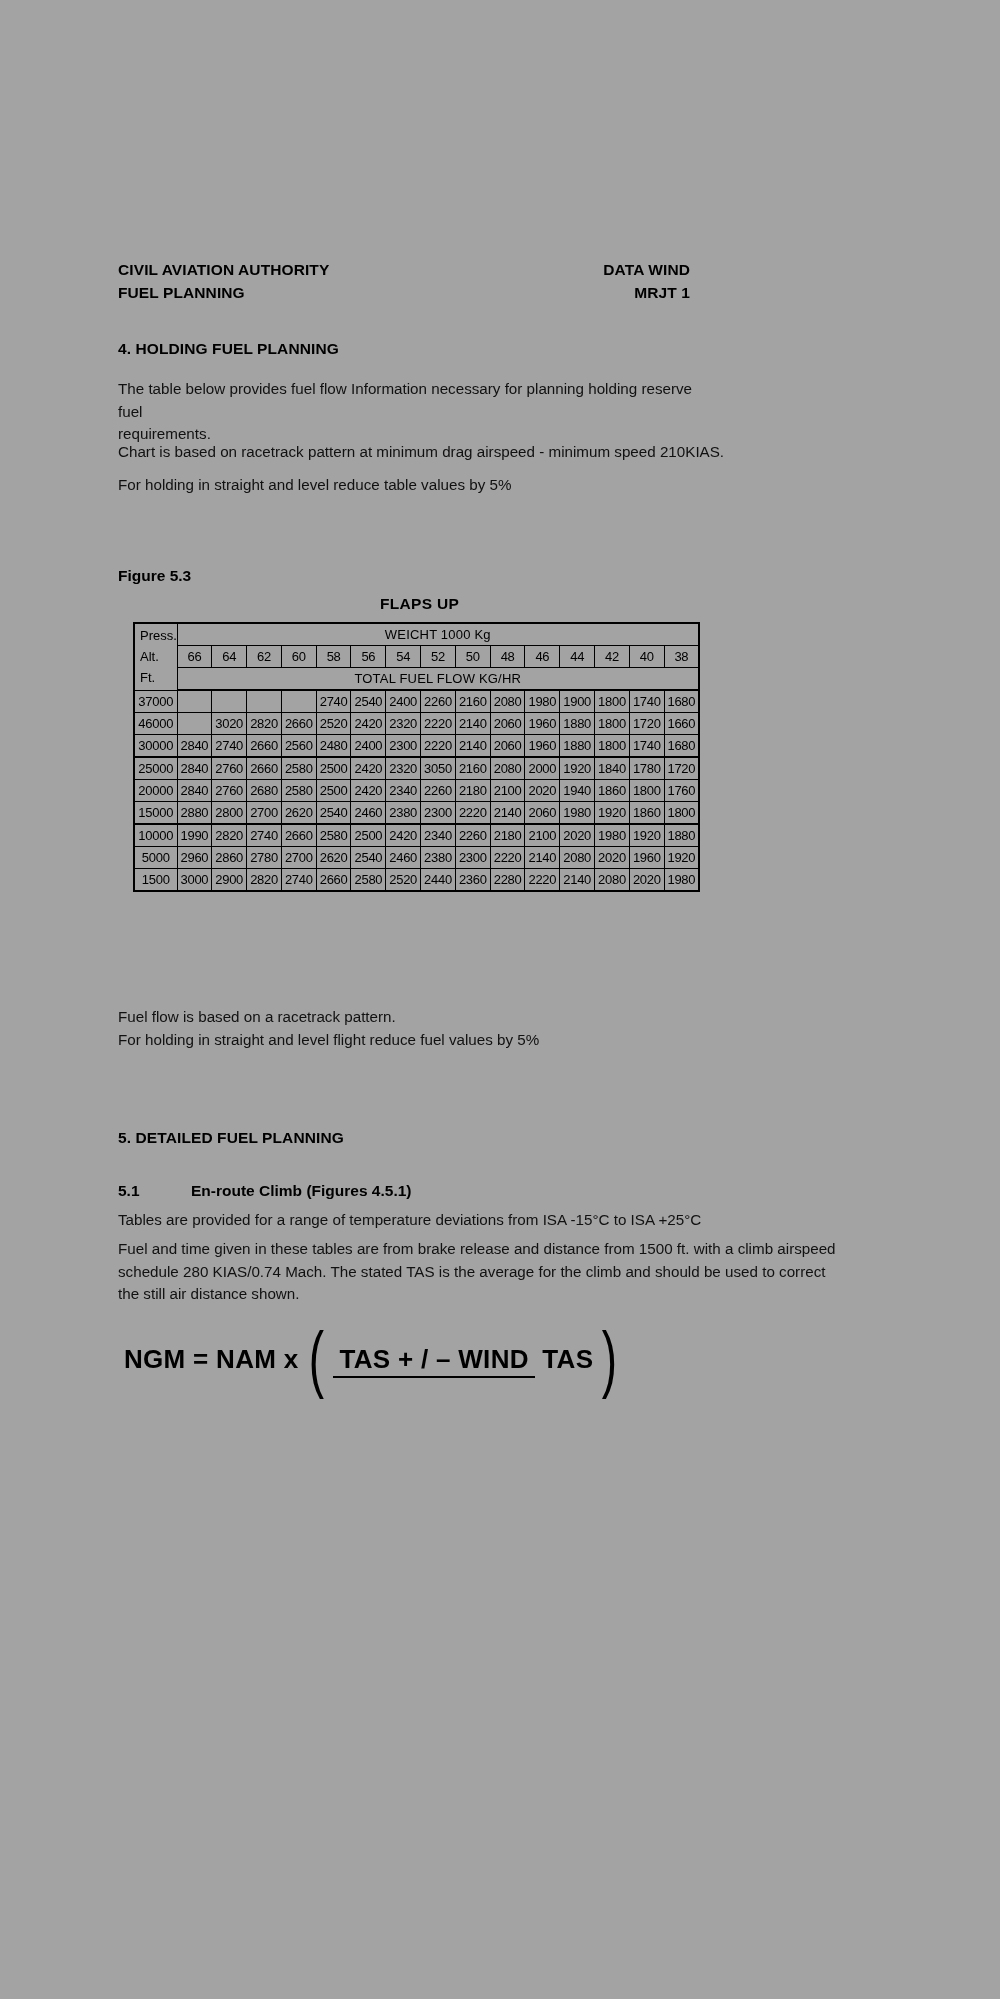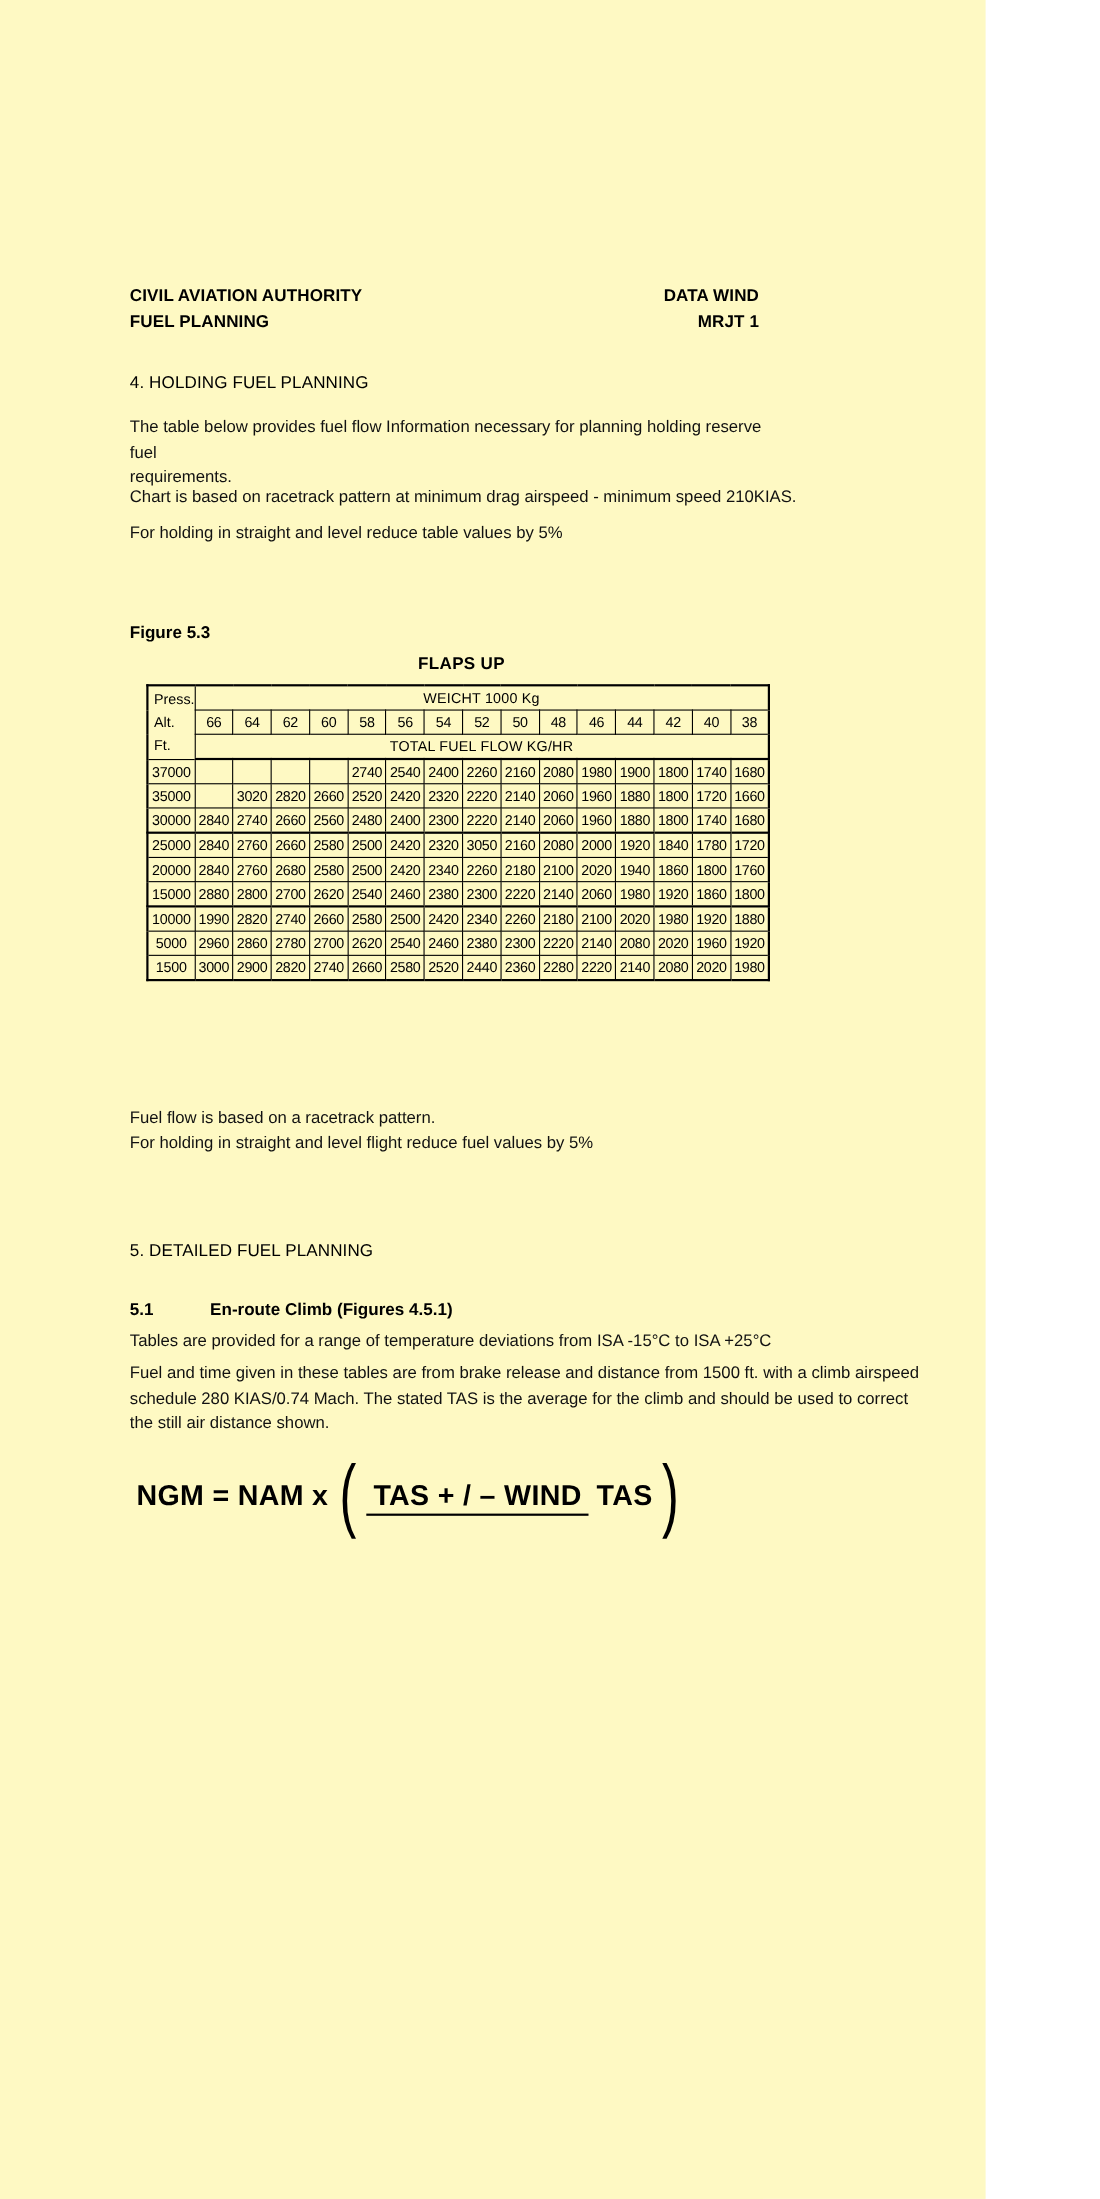--- a/index.html
+++ b/index.html
@@ -12,23 +12,23 @@
     height: 1999px;
     position: relative;
     font-family: "Liberation Sans", sans-serif;
     color: #000000;
     overflow: hidden;
   }
 
   .page {
     position: absolute;
     left: 0; top: 0;
-    width: 896px;
+    width: 1000px;
     height: 1999px;
-    background: #fef9c3;
+    background: #a3a3a3;
   }
 
   
   .doc-header {
     position: absolute;
     left: 118px;
     top: 258px;
     width: 572px;
   }
   .hdr-row {
@@ -39,21 +39,21 @@
     font-weight: bold;
     letter-spacing: 0.1px;
     line-height: 23px;
     white-space: nowrap;
   }
 
   
   .section-heading {
     position: absolute;
     font-size: 15.5px;
-    font-weight: normal;
+    font-weight: bold;
     letter-spacing: 0.1px;
     white-space: nowrap;
   }
   #sec4 { left: 118px; top: 340px; }
   #sec5 { left: 118px; top: 1129px; }
 
   .subsection {
     position: absolute;
     left: 118px;
     top: 1182px;
@@ -264,21 +264,21 @@
             <td class="val-cell">2260</td>
             <td class="val-cell">2160</td>
             <td class="val-cell">2080</td>
             <td class="val-cell">1980</td>
             <td class="val-cell">1900</td>
             <td class="val-cell">1800</td>
             <td class="val-cell">1740</td>
             <td class="val-cell outer-r">1680</td>
           </tr>
           <tr>
-            <td class="alt-cell outer-l">35000</td>
+            <td class="alt-cell outer-l">46000</td>
             <td class="val-cell"></td>
             <td class="val-cell">3020</td>
             <td class="val-cell">2820</td>
             <td class="val-cell">2660</td>
             <td class="val-cell">2520</td>
             <td class="val-cell">2420</td>
             <td class="val-cell">2320</td>
             <td class="val-cell">2220</td>
             <td class="val-cell">2140</td>
             <td class="val-cell">2060</td>

